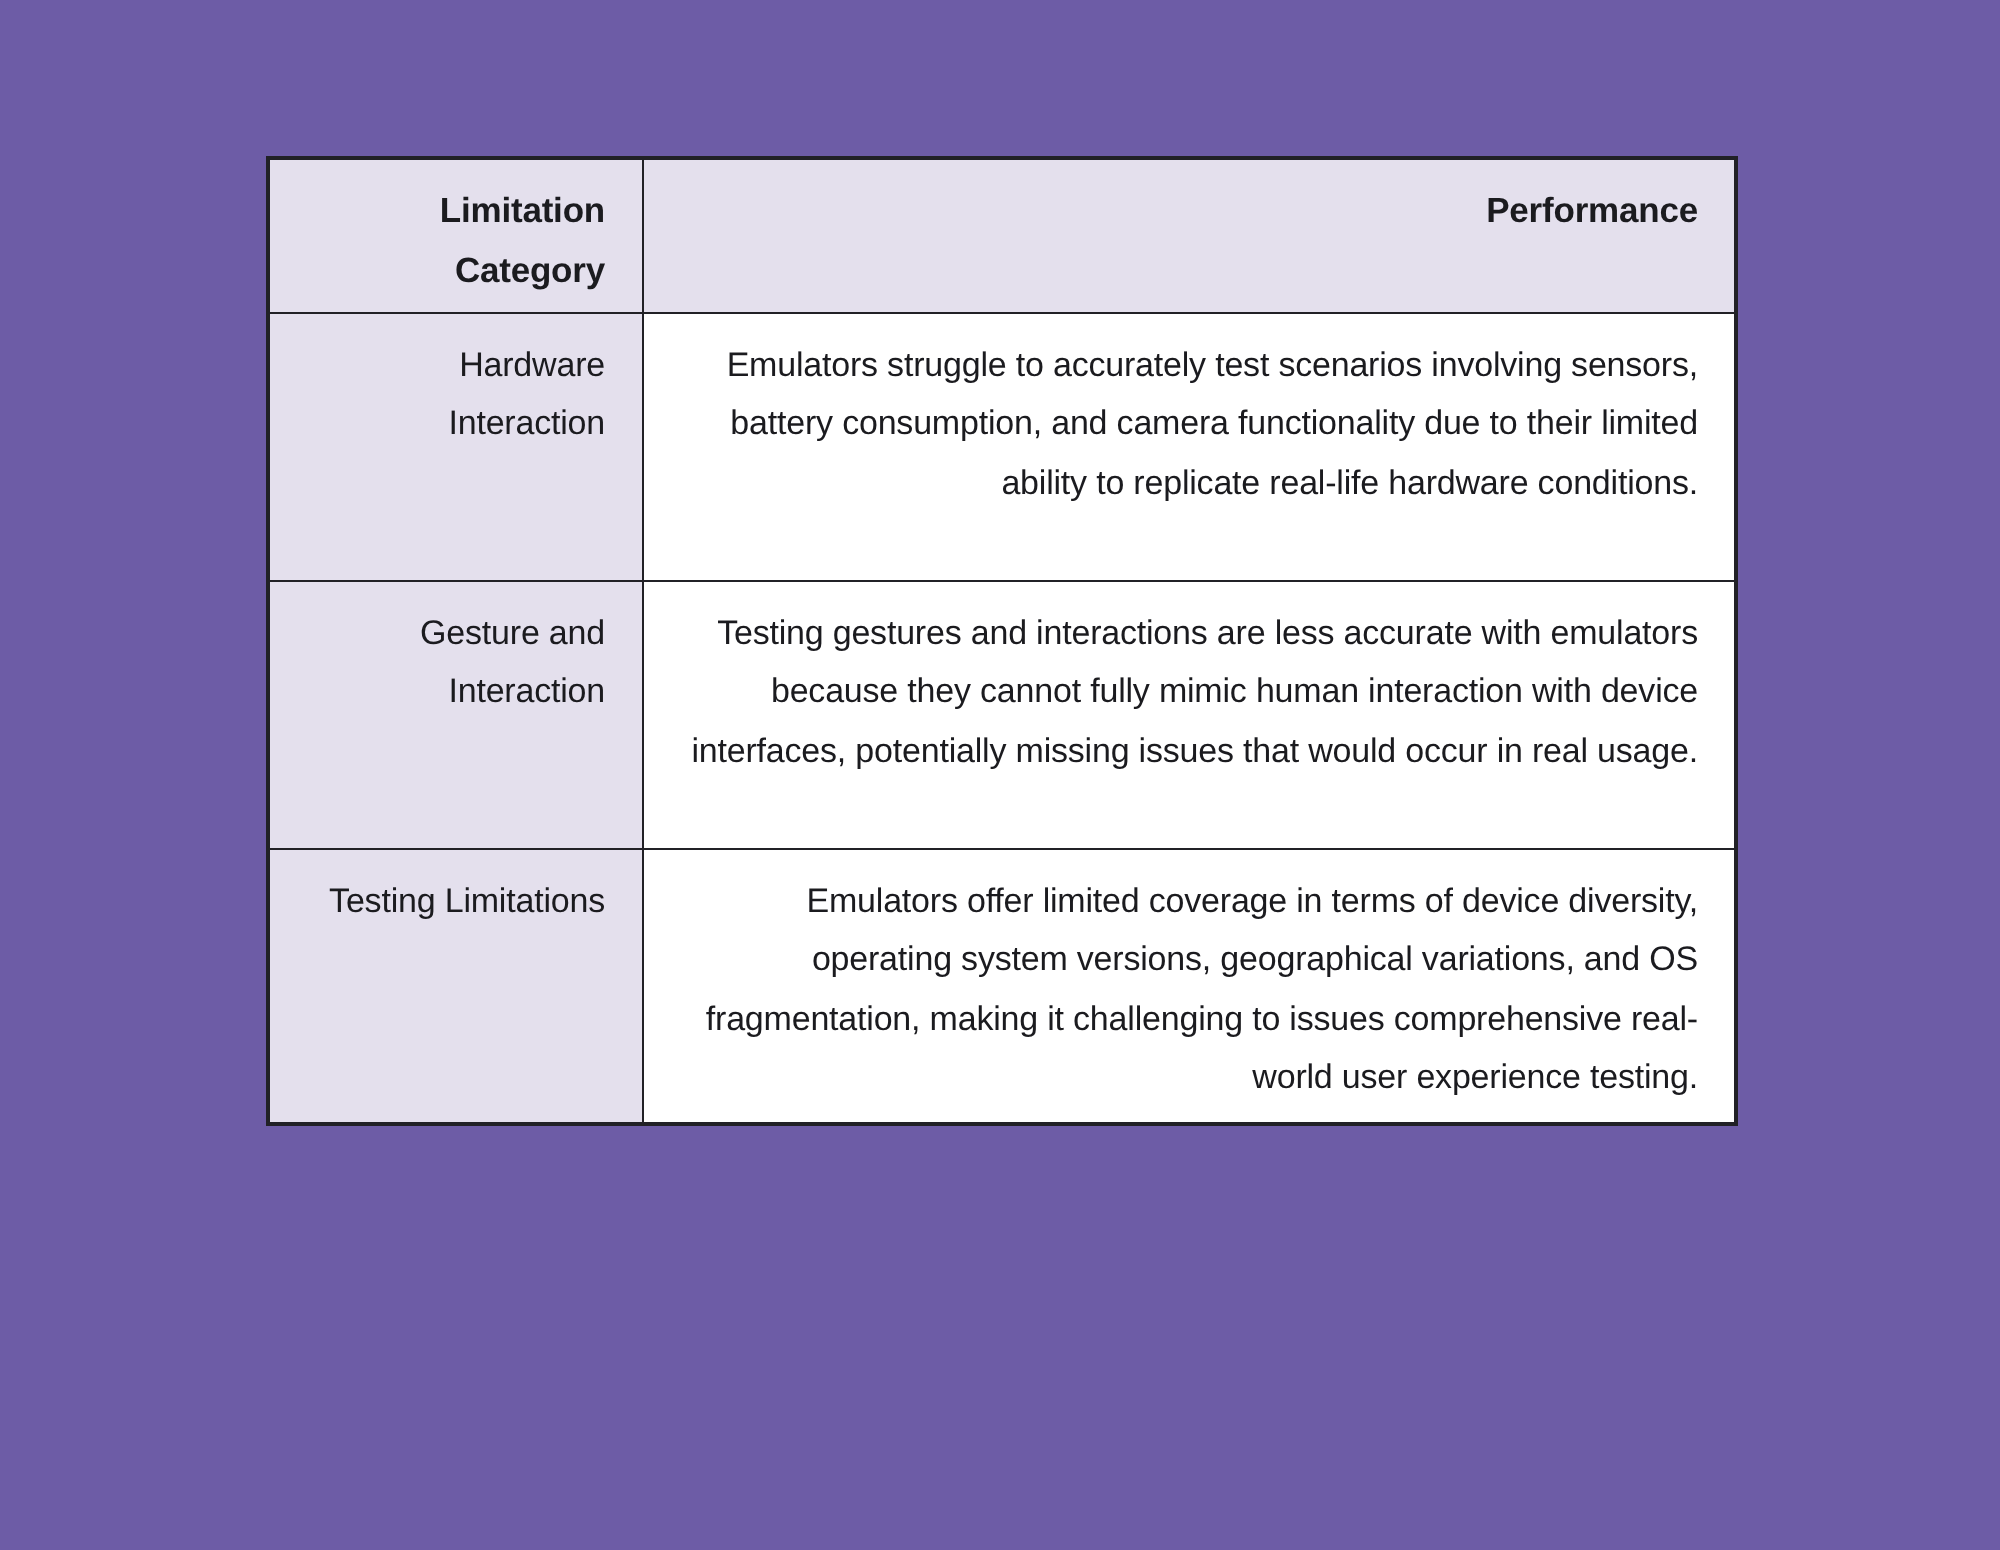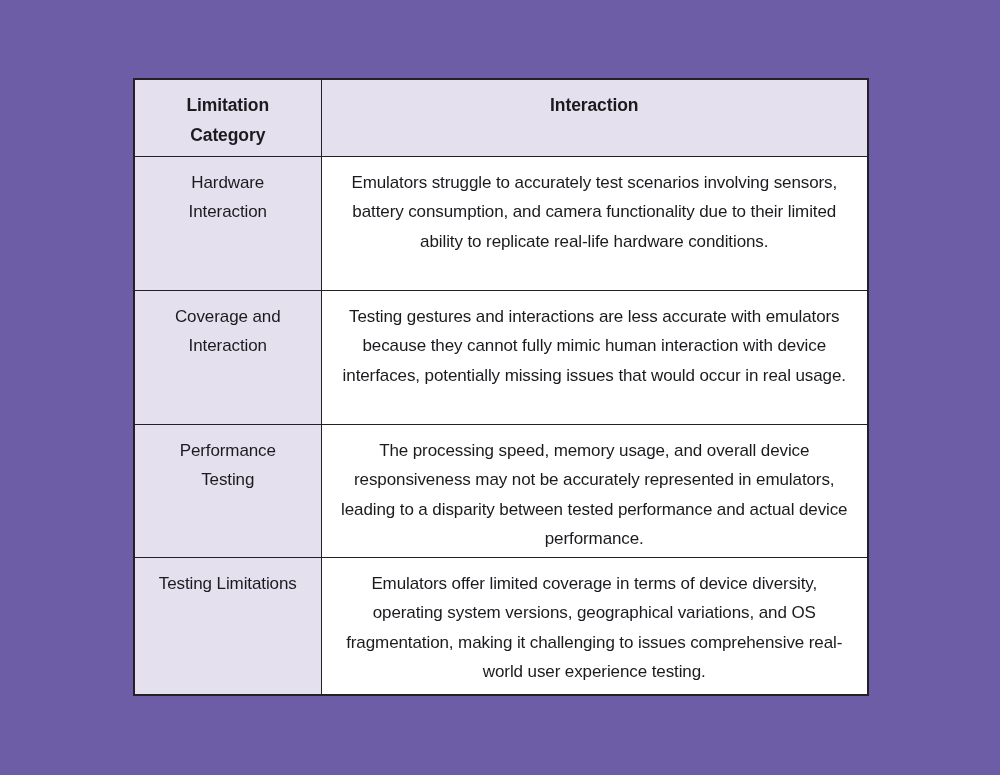--- a/index.html
+++ b/index.html
@@ -27,21 +27,21 @@
     width:734px;
     border-collapse:collapse;
     table-layout:fixed;
     border:2px solid var(--border);
   }
   col.c1{width:187px;}
   col.c2{width:547px;}
   th,td{
     border:1px solid var(--border);
     vertical-align:top;
-    text-align:center;
+    text-align:right;
     padding:11px 18px 0 18px;
     font-size:17px;
     line-height:29.5px;
     letter-spacing:-0.1px;
   }
   thead tr{height:77px;}
   tbody tr.r0{height:134px;}
   tbody tr.r1{height:134px;}
   tbody tr.r2{height:133px;}
   tbody tr.r3{height:138px;}
@@ -63,35 +63,31 @@
 
 <div class="table-wrap">
   <table>
     <colgroup>
       <col class="c1">
       <col class="c2">
     </colgroup>
     <thead>
       <tr>
         <th>Limitation Category</th>
-        <th>Interaction</th>
+        <th>Performance</th>
       </tr>
     </thead>
     <tbody>
       <tr class="r0">
         <td class="category">Hardware Interaction</td>
         <td class="description">Emulators struggle to accurately test scenarios involving sensors, battery consumption, and camera functionality due to their limited ability to replicate real-life hardware conditions.</td>
       </tr>
       <tr class="r1">
-        <td class="category">Coverage and Interaction</td>
+        <td class="category">Gesture and Interaction</td>
         <td class="description">Testing gestures and interactions are less accurate with emulators because they cannot fully mimic human interaction with device interfaces, potentially missing issues that would occur in real usage.</td>
-      </tr>
-      <tr class="r2">
-        <td class="category">Performance Testing</td>
-        <td class="description">The processing speed, memory usage, and overall device responsiveness may not be accurately represented in emulators, leading to a disparity between tested performance and actual device performance.</td>
       </tr>
       <tr class="r3">
         <td class="category">Testing Limitations</td>
         <td class="description">Emulators offer limited coverage in terms of device diversity, operating system versions, geographical variations, and OS fragmentation, making it challenging to issues comprehensive real-world user experience testing.</td>
       </tr>
     </tbody>
   </table>
 </div>
 
 </body></html>

